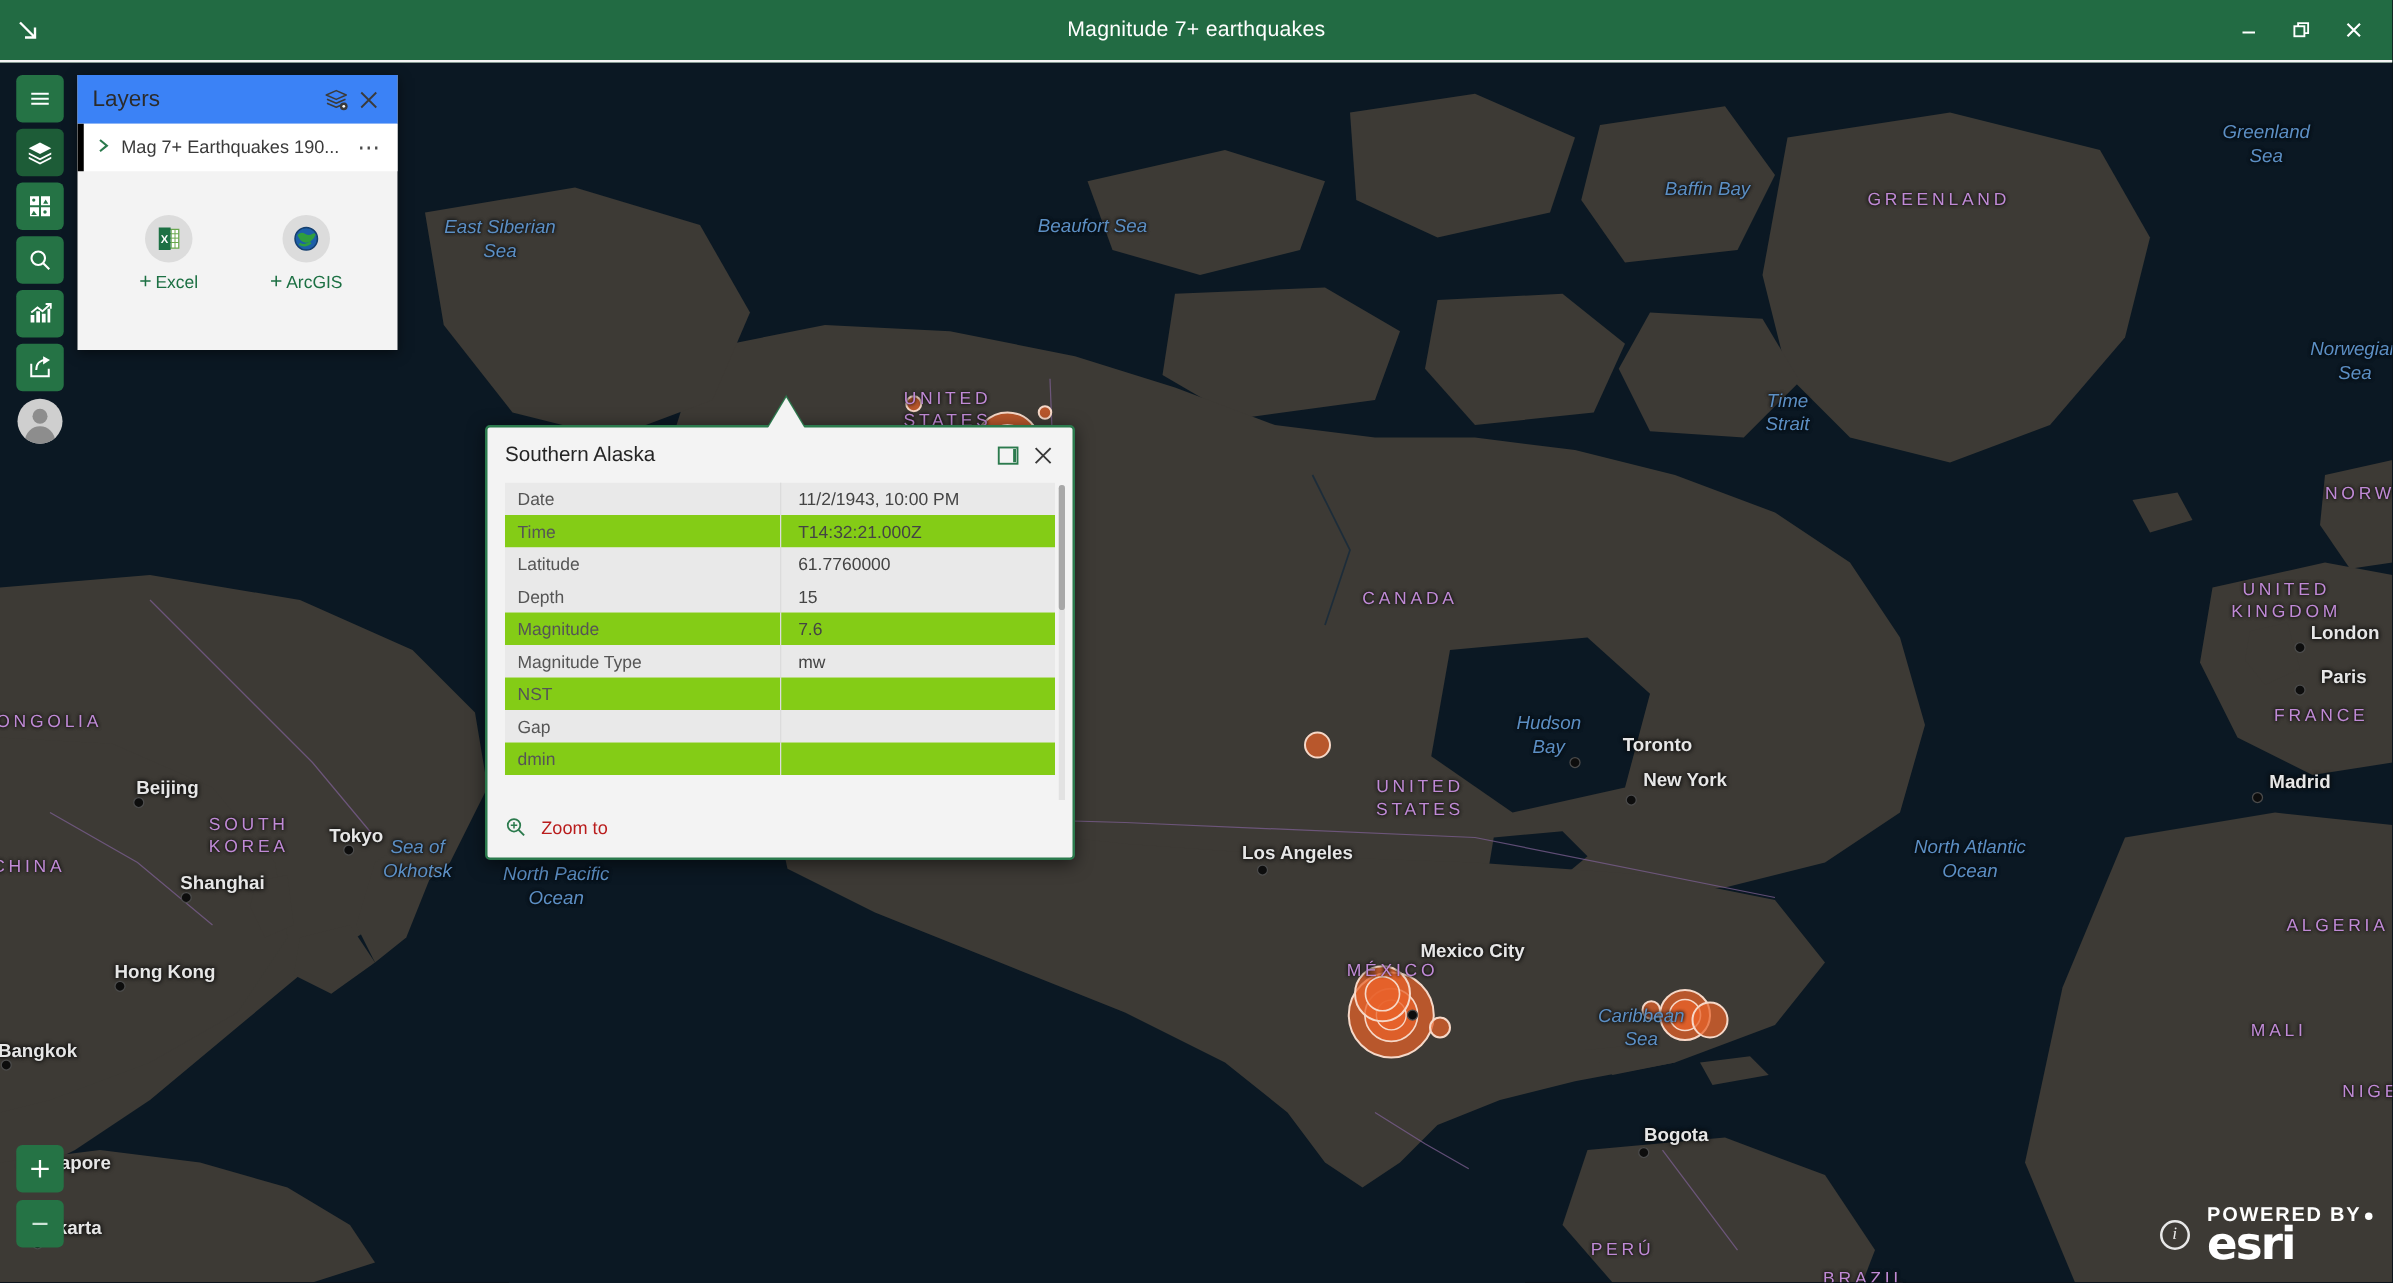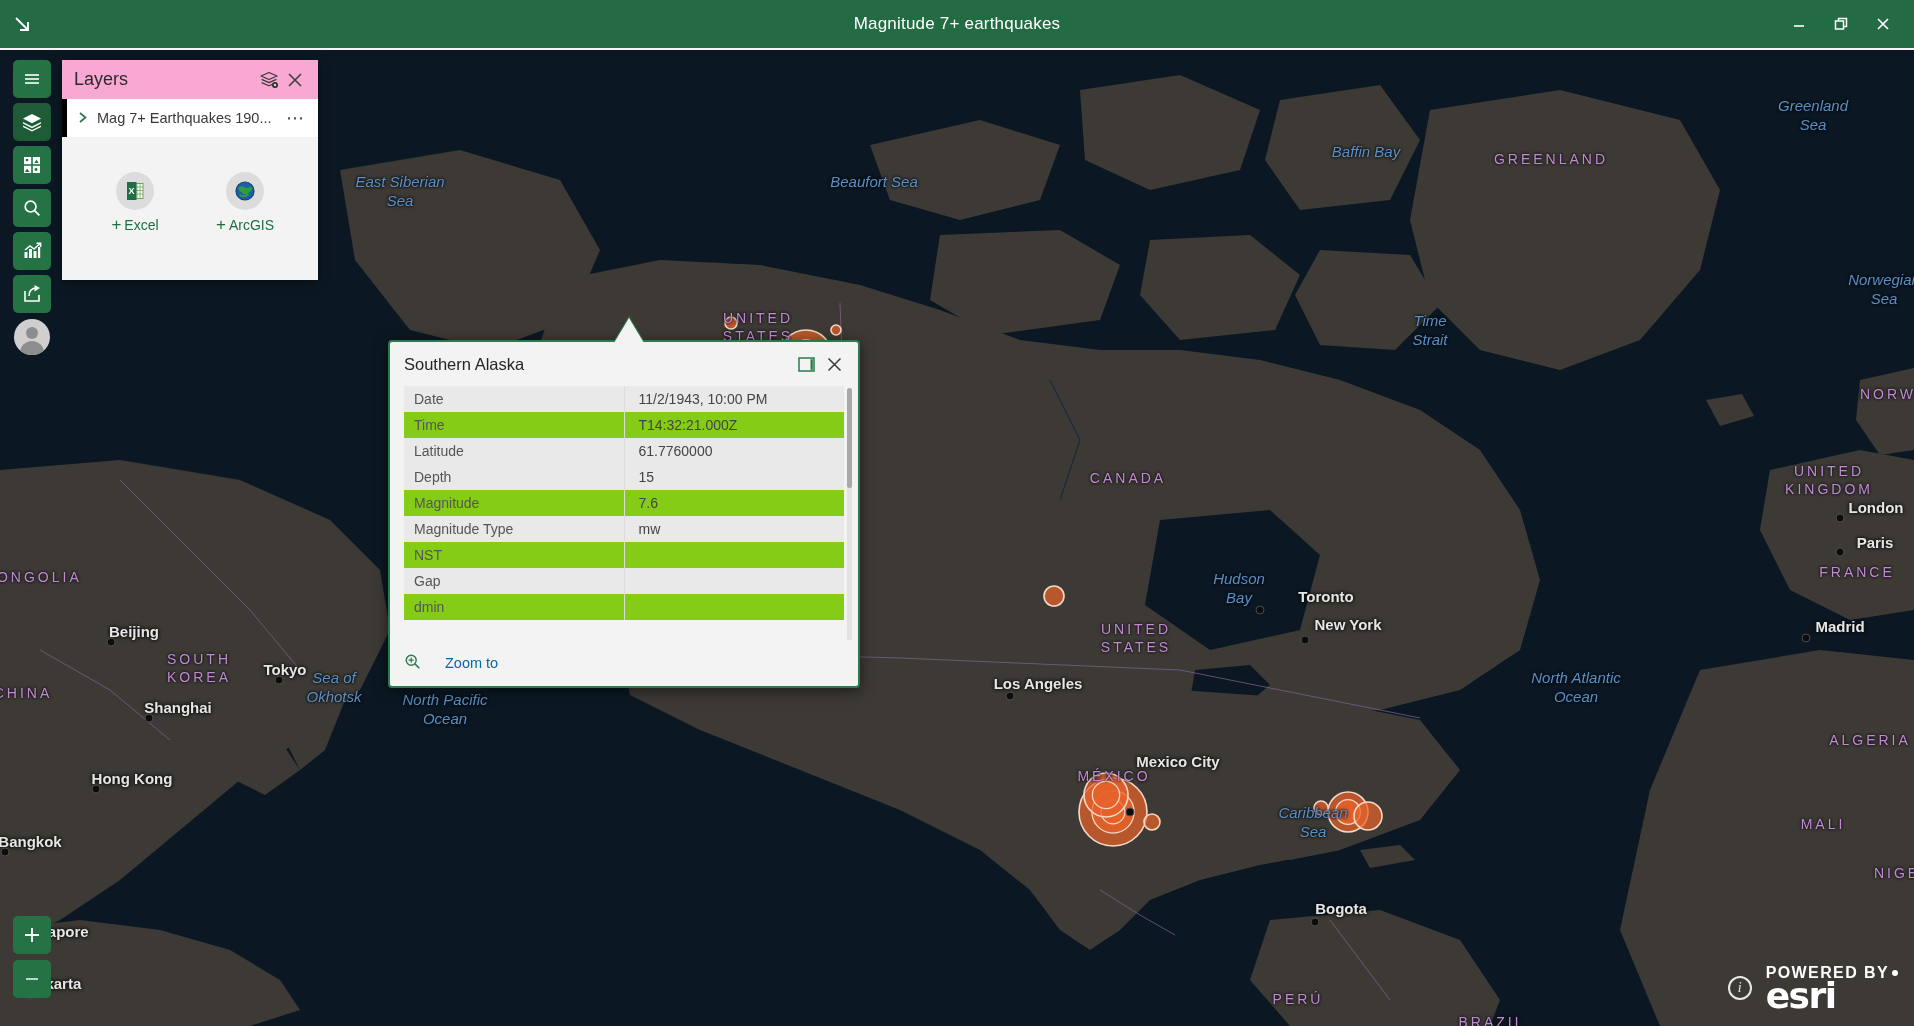--- a/index.html
+++ b/index.html
@@ -91,21 +91,21 @@
     color: #fff;
   }
 
   
   #layers-panel {
     position: absolute; left: 62px; top: 60px; width: 256px; height: 220px;
     background: #f3f3f3; box-shadow: 0 2px 9px rgba(0,0,0,.5); z-index: 40;
     display: flex; flex-direction: column;
   }
   #layers-head {
-    height: 39px; background: #f9a8d4; display: flex; align-items: center;
+    height: 39px; background: #3b82f6; display: flex; align-items: center;
     padding: 0 10px 0 12px;
   }
   #layers-head .lp-title { font-size: 18px; color: #2b2b2b; flex: 1; }
   #layers-head .lp-ico { width: 26px; height: 26px; display: flex; align-items: center;
                          justify-content: center; cursor: pointer; color: #3b3b3b; }
   .layer-row {
     background: #fff; height: 38px; display: flex; align-items: center;
     border-left: 5px solid #000000; padding-right: 8px; cursor: pointer;
   }
   .layer-row .chev { width: 30px; text-align: center; color: #2b7a4d; font-size: 15px; }
@@ -150,21 +150,21 @@
   #attr-table td.v { color: #444; border-left: 1px solid #dcdcdc; padding-left: 14px; }
   #attr-table tr.odd td { background: #e9e9e9; }
   #attr-table tr.even td { background: #84cc16; }
   #scroll-track {
     position: absolute; right: 6px; top: 2px; width: 5px; height: 256px;
     background: #e2e2e2; border-radius: 3px;
   }
   #scroll-thumb { position: absolute; left: 0; top: 0; width: 5px; height: 100px;
                   background: #a8a8a8; border-radius: 3px; cursor: pointer; }
   #popup-foot { height: 46px; display: flex; align-items: center; padding: 0 14px; }
-  .zoom-to { display: flex; align-items: center; gap: 24px; cursor: pointer; color: #0369a1;
+  .zoom-to { display: flex; align-items: center; gap: 12px; cursor: pointer; color: #b91c1c;
              font-size: 14.5px; }
 
   
   #attrib { position: absolute; right: 16px; bottom: 14px; display: flex; align-items: center;
             gap: 14px; z-index: 25; }
   #info-btn { width: 24px; height: 24px; border-radius: 50%; border: 2px solid #e8e8e8;
               color: #e8e8e8; display: flex; align-items: center; justify-content: center;
               font-size: 14px; font-style: italic; font-family: "Liberation Serif", serif;
               cursor: pointer; }
   #esri-logo { display: flex; flex-direction: column; align-items: flex-start; }

